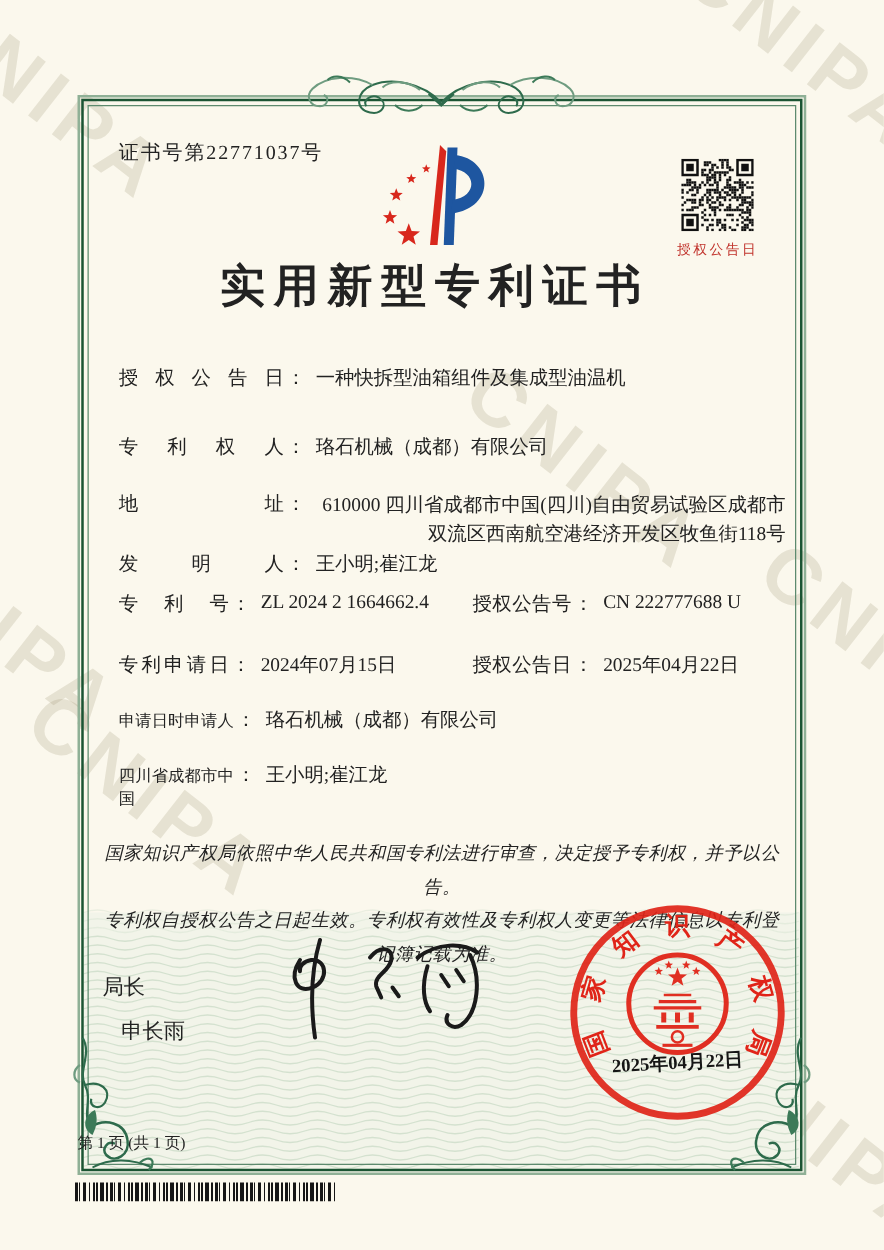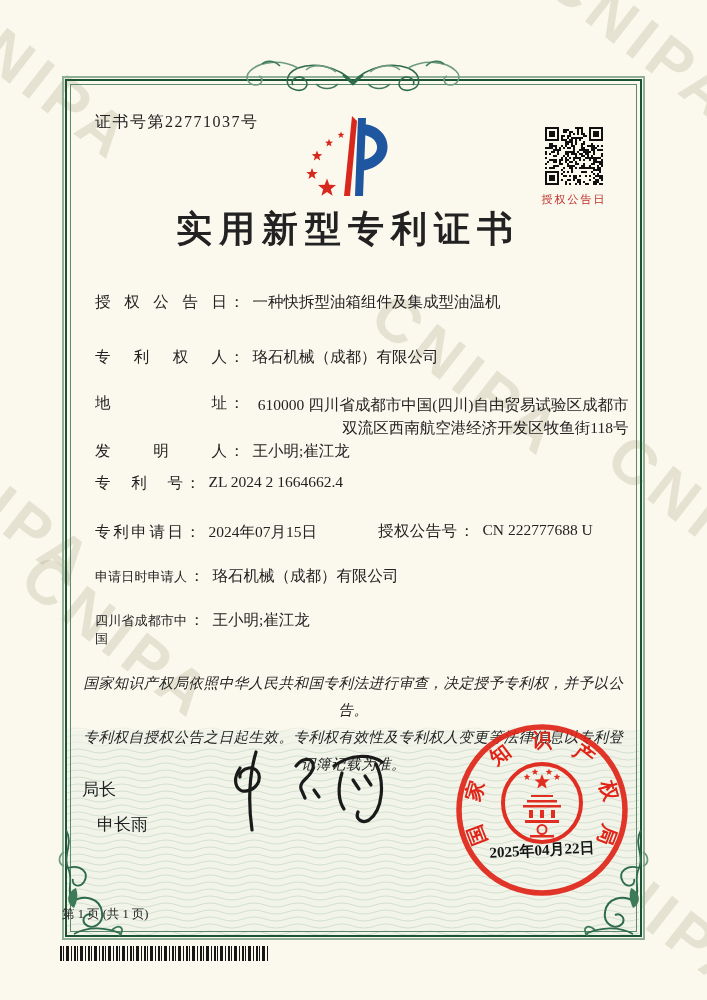--- a/index.html
+++ b/index.html
@@ -23,21 +23,21 @@
   
   .row{position:absolute;left:95px;width:545px;font-size:15.5px;z-index:5;}
   .lab{display:inline-block;text-align:justify;text-align-last:justify;vertical-align:top;}
   .lab6{width:132px;}
   .lab5{width:88px;}
   .lab5r{width:79px;}
   .lab7{width:92px;font-size:13px;text-align-last:justify;padding-top:2px;}
   .colon{display:inline-block;padding:0 8px 0 2px;vertical-align:top;}
   .val{vertical-align:top;}
   .val-wrap{display:inline-block;width:376px;line-height:23px;text-align:right;}
-  .rcell{position:absolute;left:283px;top:0;margin-top:48px;}
+  .rcell{position:absolute;left:283px;top:0;}
   
   .statement{position:absolute;left:78px;top:670px;width:551px;text-align:center;
              font-size:14.5px;line-height:27px;letter-spacing:0.5px;font-style:italic;z-index:5;}
   
   .sig-title{position:absolute;left:82px;top:778px;font-size:17px;z-index:5;
              font-family:"Liberation Sans","DejaVu Sans",sans-serif;}
   .sig-name{position:absolute;left:97px;top:813px;font-size:17px;z-index:5;
             font-family:Liberation Sans, sans-serif;}
   
   .seal-date{position:absolute;left:462px;top:841px;width:160px;text-align:center;
@@ -471,20 +471,21 @@
   <span class="lab lab6">发明人</span><span class="colon">：</span><span class="val">王小明;崔江龙</span>
 </div>
 
 <div class="row" style="top:473px">
   <span class="lab lab5">专利号</span><span class="colon">：</span><span class="val">ZL 2024 2 1664662.4</span>
   <span class="rcell"><span class="lab lab5r">授权公告号</span><span class="colon">：</span><span class="val">CN 222777688 U</span></span>
 </div>
 
 <div class="row" style="top:522px">
   <span class="lab lab5">专利申请日</span><span class="colon">：</span><span class="val">2024年07月15日</span>
+  <span class="rcell"><span class="lab lab5r">授权公告日</span><span class="colon">：</span><span class="val">2025年04月22日</span></span>
 </div>
 
 <div class="row" style="top:566px">
   <span class="lab lab7">申请日时申请人</span><span class="colon">：</span><span class="val">珞石机械（成都）有限公司</span>
 </div>
 
 <div class="row" style="top:610px">
   <span class="lab lab7">四川省成都市中国</span><span class="colon">：</span><span class="val">王小明;崔江龙</span>
 </div>
 

